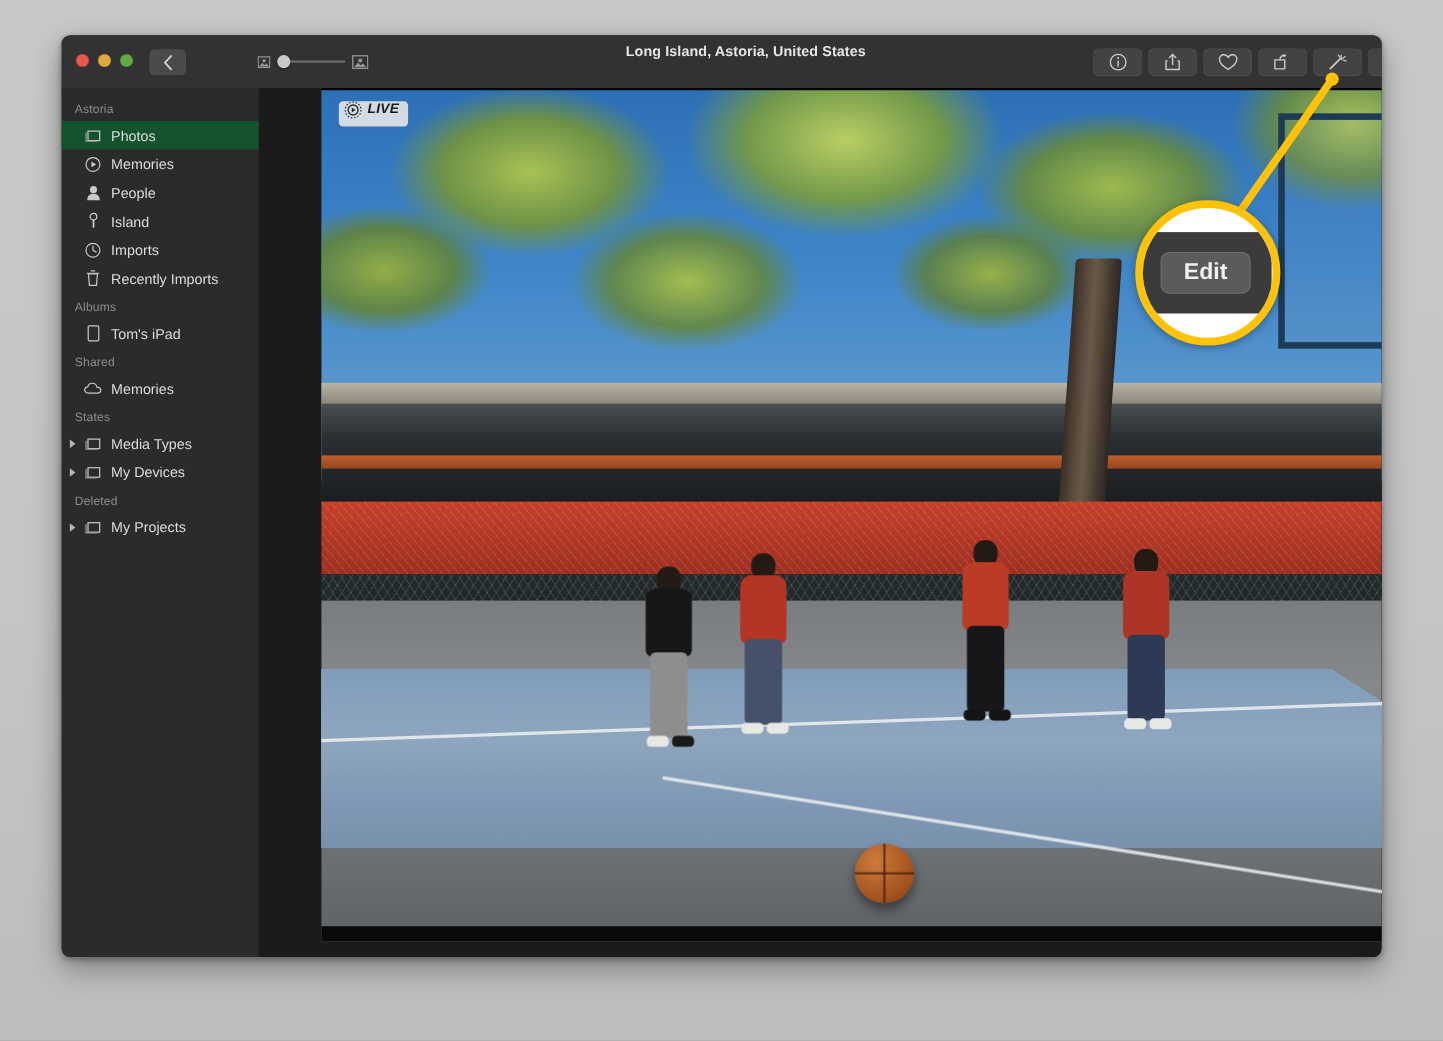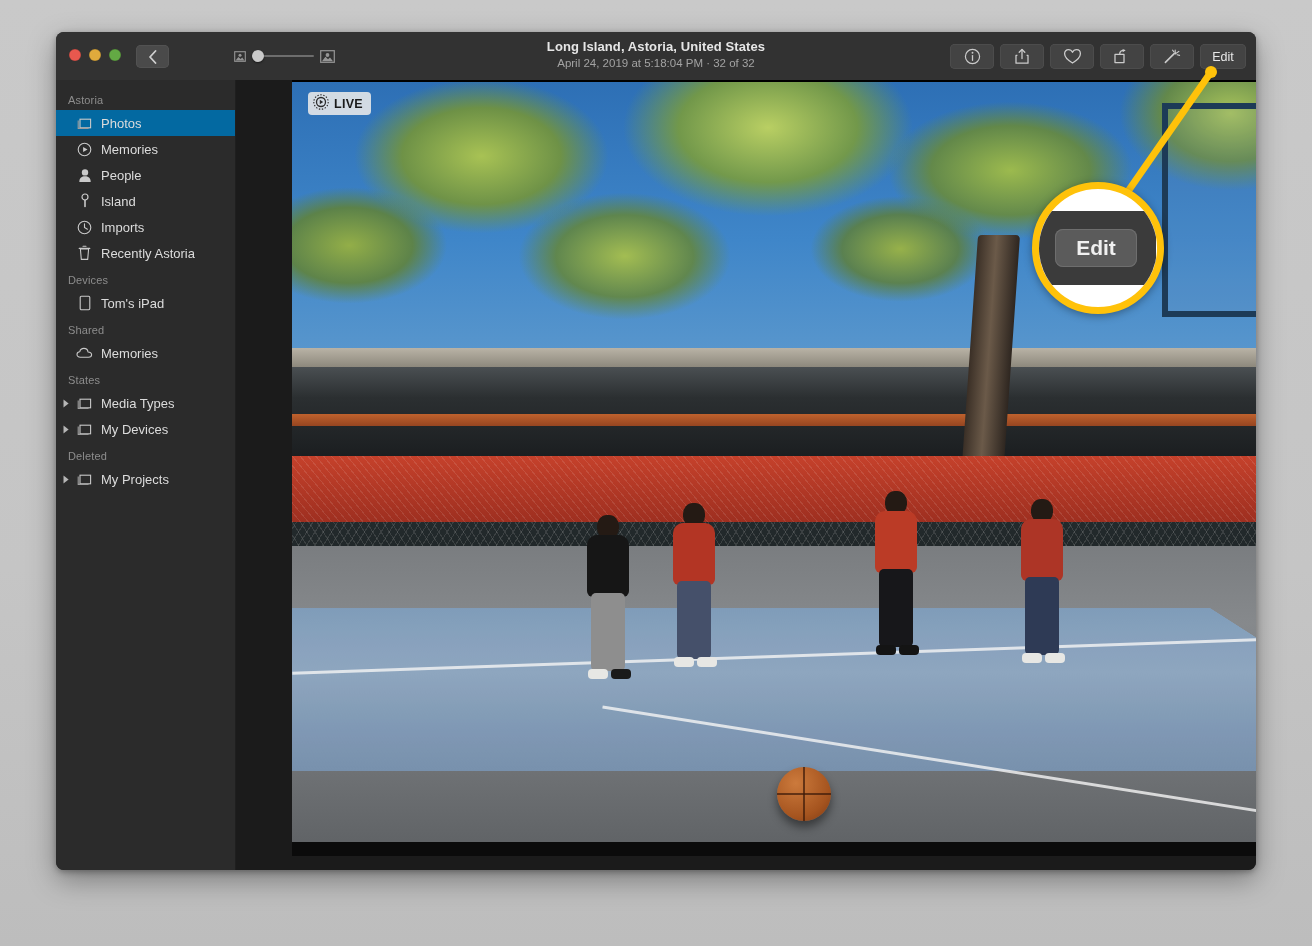--- a/index.html
+++ b/index.html
@@ -25,20 +25,21 @@
     overflow: hidden;
     box-shadow: 0 10px 28px rgba(0,0,0,.35), 0 2px 6px rgba(0,0,0,.3);
   }
 
   
   .titlebar {
     position: absolute; left:0; top:0;
     width: 1200px; height: 48px;
     background: #323232;
     border-bottom: 7px solid #0369a1;
+    padding-left: 44px;
   }
   .traffic { position:absolute; left:13px; top:17px; display:flex; gap:8px; }
   .tl { width:12px; height:12px; border-radius:50%; }
   .tl.red{ background:#e8584e; box-shadow: inset 0 0 0 .5px rgba(0,0,0,.25);}
   .tl.yellow{ background:#dfaa3c; box-shadow: inset 0 0 0 .5px rgba(0,0,0,.25);}
   .tl.green{ background:#63a944; box-shadow: inset 0 0 0 .5px rgba(0,0,0,.25);}
 
   .backbtn {
     position:absolute; left:80px; top:13px;
     width:33px; height:23px;
@@ -82,21 +83,21 @@
   }
   .sec-head {
     color:#8d8d8d; font-size:11px;
     padding:8px 0 4px 12px; letter-spacing:.15px;
   }
   .sb-item {
     display:flex; align-items:center;
     height:26px; padding-left:20px; gap:8px;
     color:#dcdcdc; font-size:13px;
   }
-  .sb-item.selected { background:#0369a1; }
+  .sb-item.selected { background:#14532d; }
   .sb-item .ico { width:17px; height:17px; display:flex; align-items:center; justify-content:center; flex:0 0 17px;}
   .sb-item .tri { position:absolute; margin-left:-14px; }
   .sb-row { position:relative; }
 
   
   .content {
     position:absolute; left:180px; top:48px;
     width:1020px; height:790px;
     background:#1b1b1b;
   }
@@ -194,21 +195,21 @@
   }
   .black-bar-top { position:absolute; left:0; top:0; width:100%; height:2px; background:#000;}
   .black-bar-bottom { position:absolute; left:0; bottom:0; width:100%; height:14px; background:#0b0b0b;}
 
   
   .live-badge {
     position:absolute; left:16px; top:12px;
     height:23px; padding:0 8px 0 5px;
     background:rgba(233,233,233,.88);
     border-radius:4px;
-    display:flex; align-items:center; gap:5px;
+    display:flex; gap:5px;font-style:italic;
   }
   .live-badge .lbl { font-size:12.5px; color:#1a1a1a; font-weight:600; letter-spacing:.3px;}
 
   
   .callout { position:absolute; left:0; top:0; width:1312px; height:946px; pointer-events:none;}
   .magnifier {
     position:absolute; left:1032px; top:182px;
     width:118px; height:118px; border-radius:50%;
     border:7px solid #ffc20a;
     background:#ffffff;
@@ -262,21 +263,20 @@
         </div>
         <svg class="ic-big" width="15" height="13" viewBox="0 0 15 13">
           <rect x="0.7" y="0.7" width="13.6" height="11.6" fill="none" stroke="#b7b7b7" stroke-width="1.2"></rect>
           <circle cx="7.5" cy="5" r="1.9" fill="#b7b7b7"></circle>
           <path d="M2 11.2 L5.4 6.8 L8 9.3 L10 7.6 L13 11.2 Z" fill="#b7b7b7"></path>
         </svg>
       </div>
 
       <div class="titletext">
         <div class="t1">Long Island, Astoria, United States</div>
-        <div class="t2">April 24, 2019 at 5:18:04 PM  ·  32 of 32</div>
       </div>
 
       <div class="tb-right">
 
         <div class="tbtn">
           <svg width="17" height="17" viewBox="0 0 17 17">
             <circle cx="8.5" cy="8.5" r="7.1" fill="none" stroke="#cacaca" stroke-width="1.2"></circle>
             <circle cx="8.5" cy="4.8" r="0.95" fill="#cacaca"></circle>
             <rect x="7.85" y="6.9" width="1.3" height="6" rx="0.6" fill="#cacaca"></rect>
           </svg>
@@ -373,24 +373,24 @@
         <span>Imports</span>
       </div>
 
       <div class="sb-item">
         <span class="ico">
           <svg width="13" height="16" viewBox="0 0 13 16">
             <path d="M2.4 4 L10.6 4 L9.7 14.4 L3.3 14.4 Z" fill="none" stroke="#c9c9c9" stroke-width="1.1" stroke-linejoin="round"></path>
             <path d="M1.2 3.4 L11.8 3.4 M5 1.3 L8 1.3" fill="none" stroke="#c9c9c9" stroke-width="1.1" stroke-linecap="round"></path>
           </svg>
         </span>
-        <span>Recently Astoria</span>
-      </div>
-
-      <div class="sec-head">Devices</div>
+        <span>Recently Imports</span>
+      </div>
+
+      <div class="sec-head">Albums</div>
 
       <div class="sb-item">
         <span class="ico">
           <svg width="12" height="16" viewBox="0 0 12 16">
             <rect x="1.2" y="1.2" width="9.6" height="13.6" rx="1.2" fill="none" stroke="#c9c9c9" stroke-width="1.1"></rect>
           </svg>
         </span>
         <span>Tom's iPad</span>
       </div>
 

